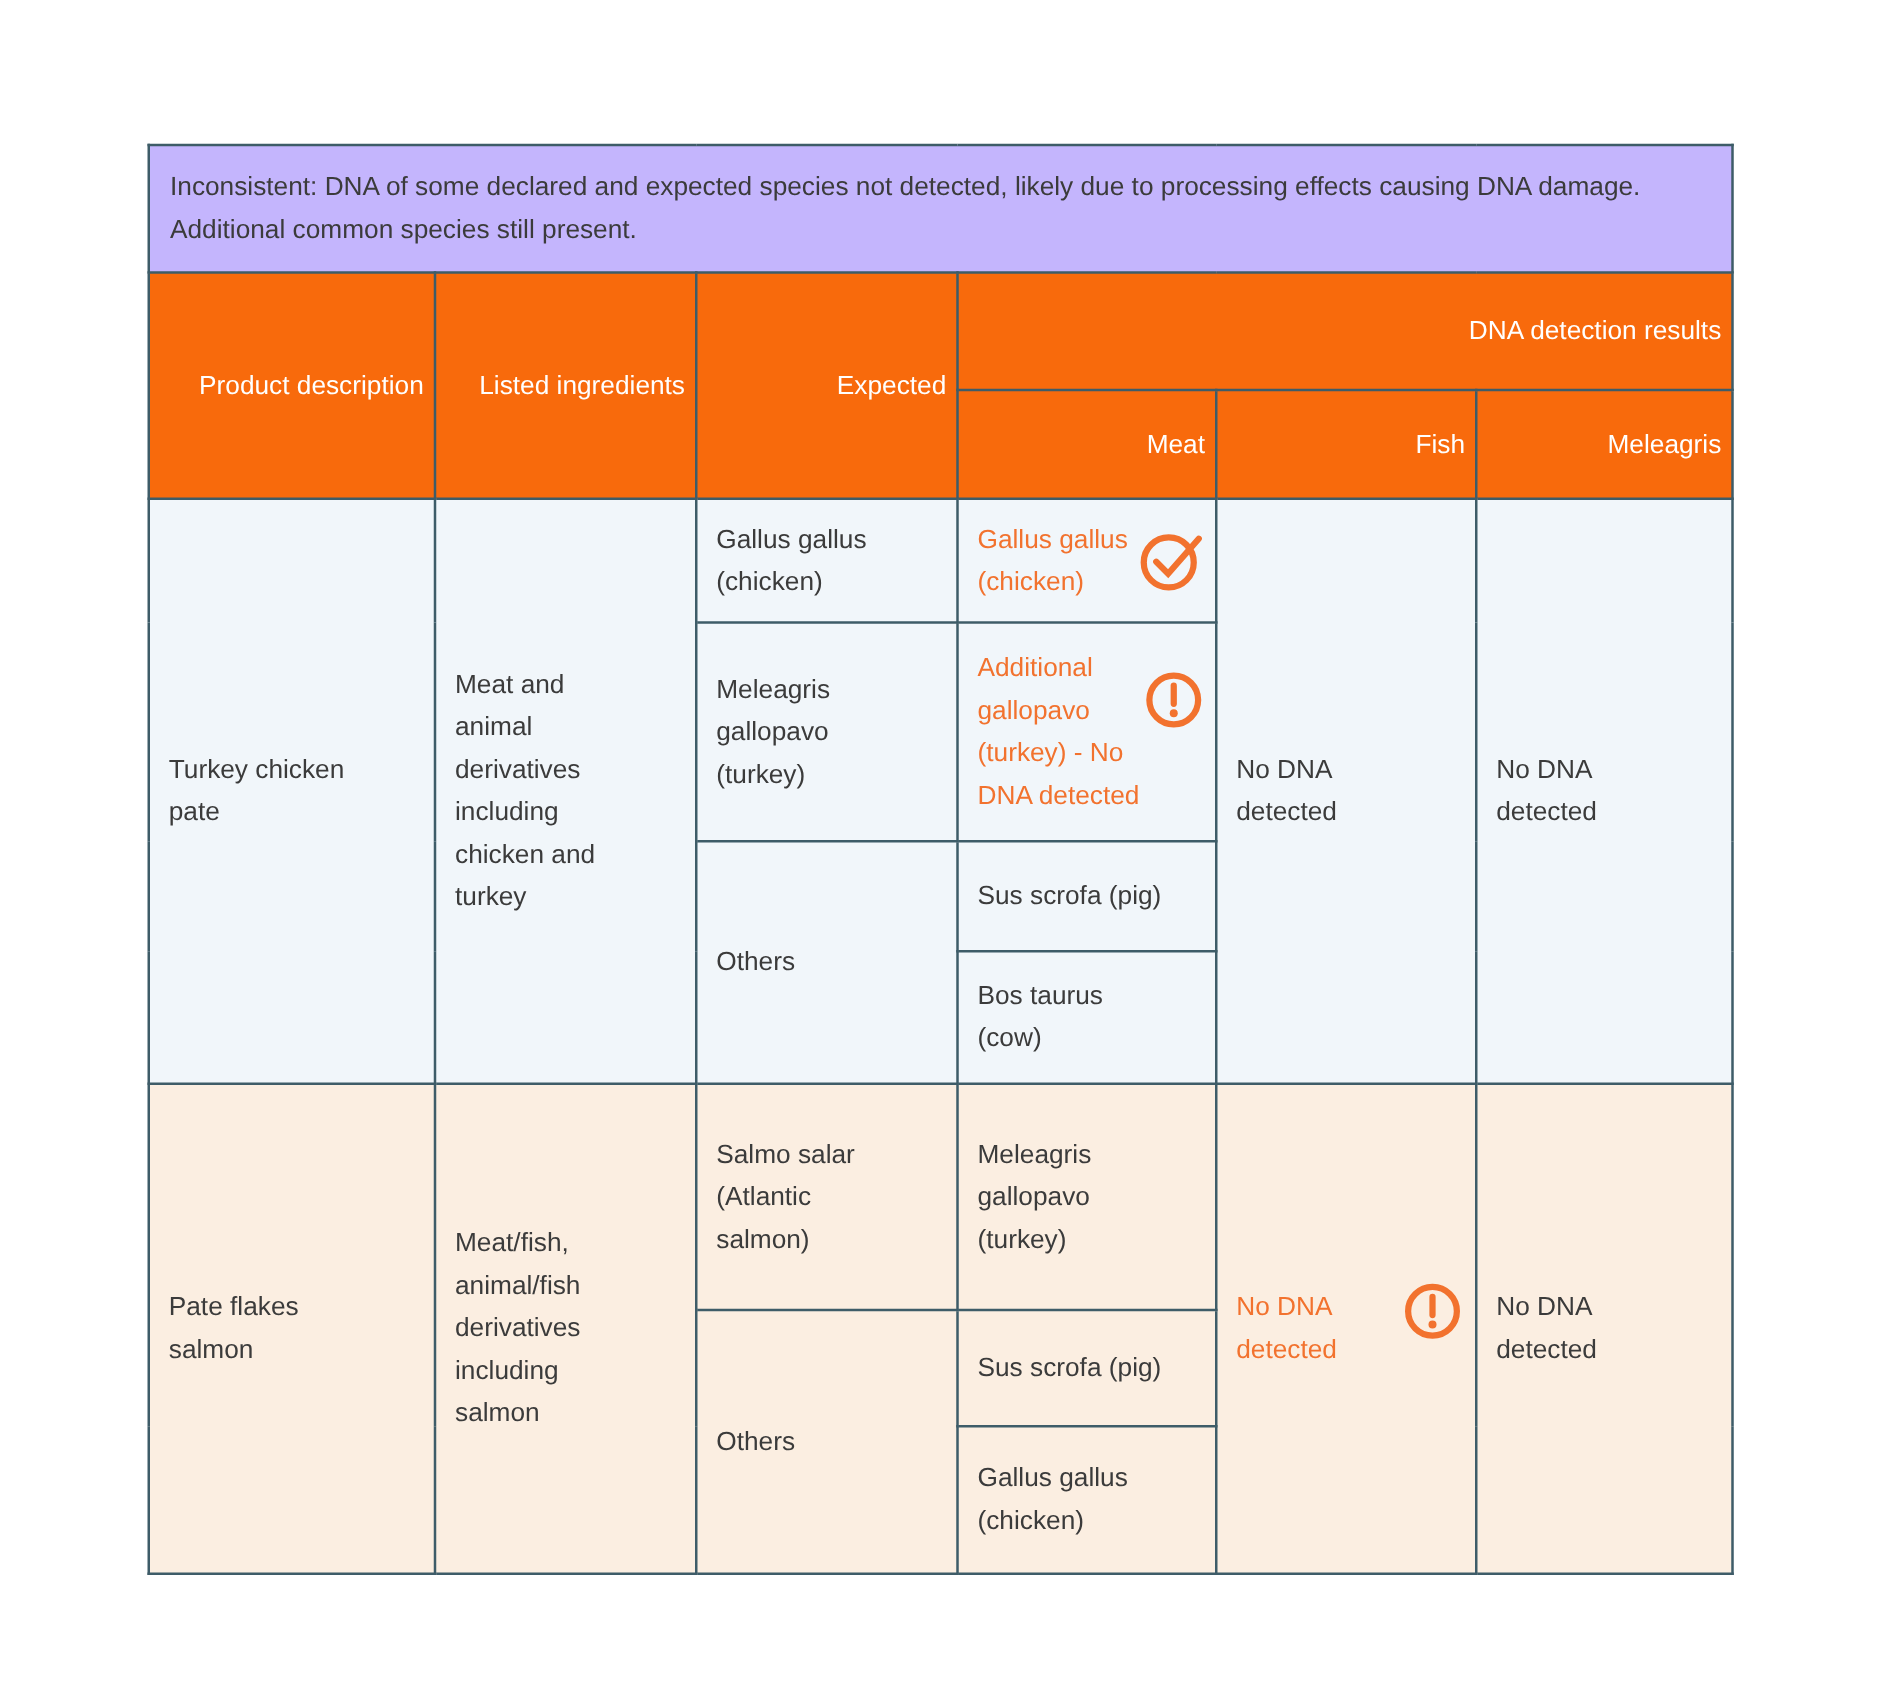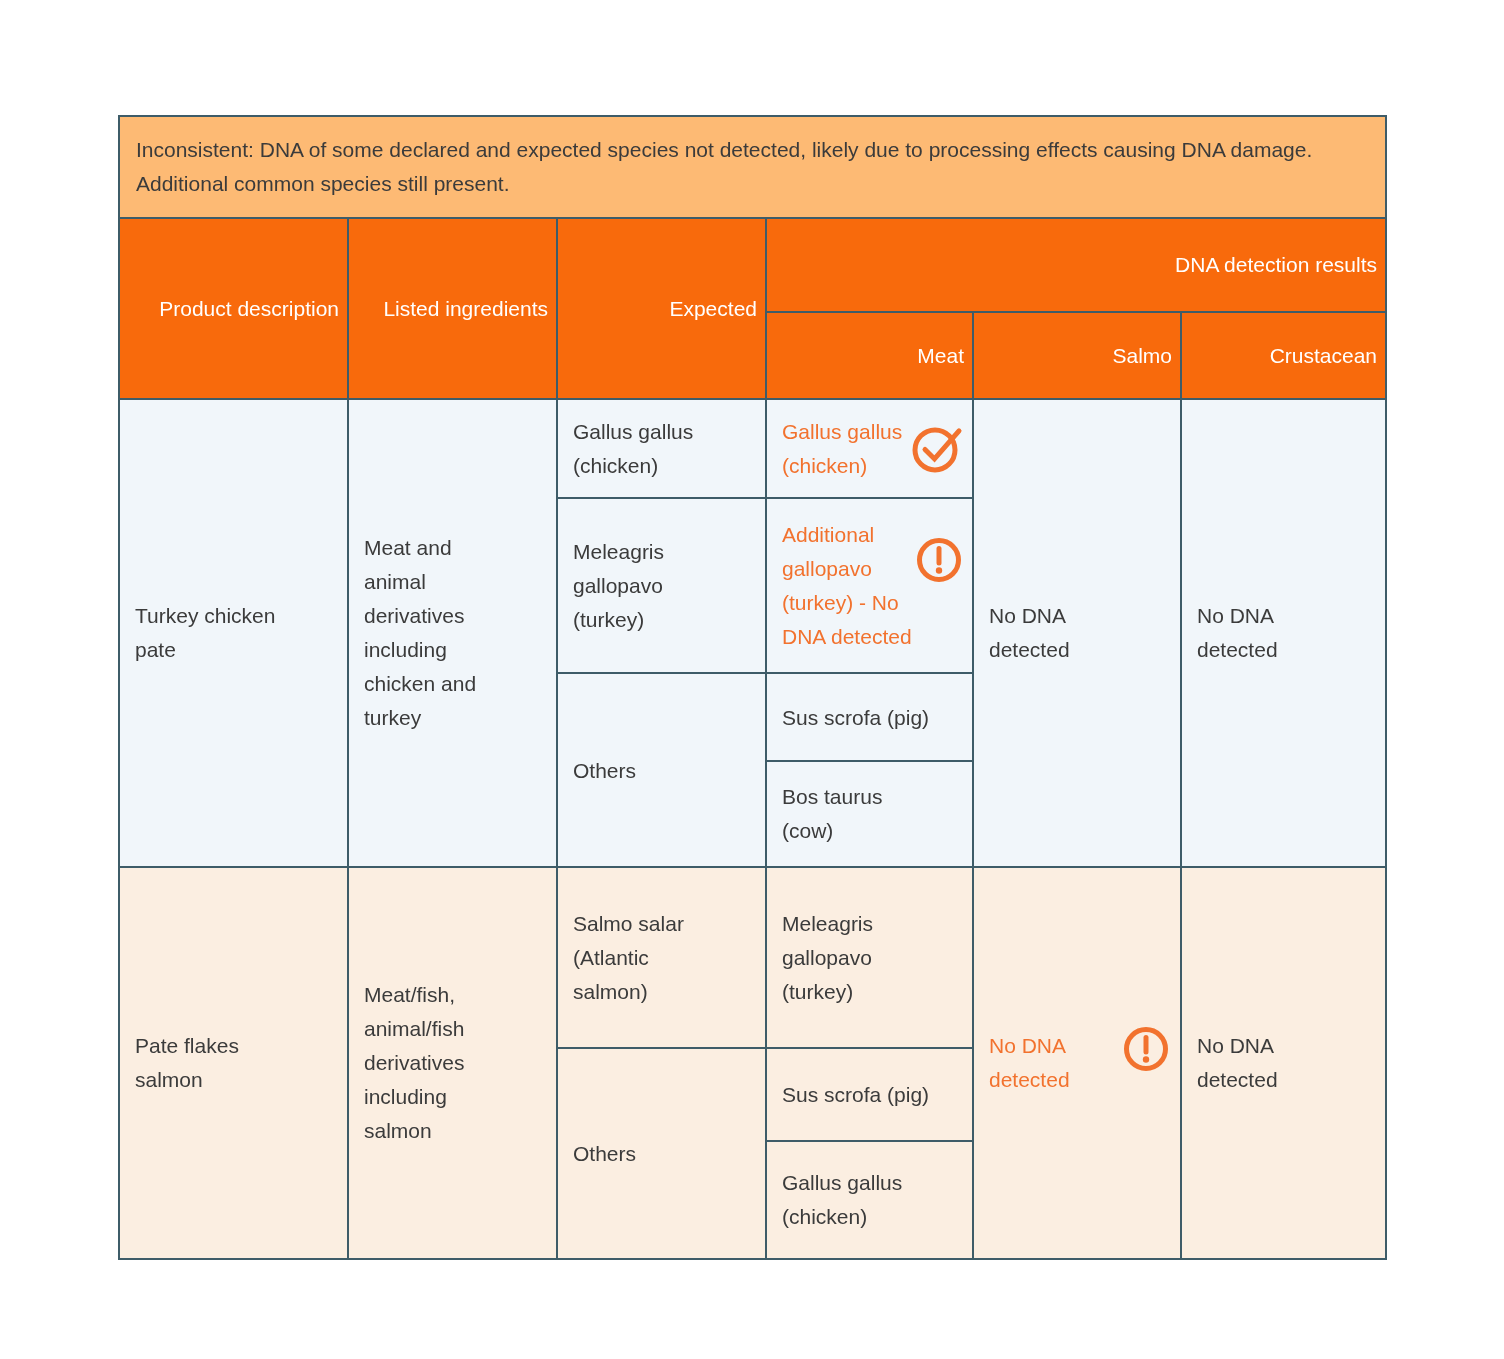--- a/index.html
+++ b/index.html
@@ -26,21 +26,21 @@
     table-layout:fixed;
   }
   table.dna td, table.dna th{
     border:2px solid var(--border-c);
     vertical-align:middle;
     font-size:21px;
     line-height:34px;
     font-weight:400;
   }
   td.banner{
-    background:#fdba74;
+    background:#c4b5fd;
     color:var(--text);
     font-size:22px;
     line-height:37px;
     padding:10px 16px;
   }
   .mwBanner{display:block;max-width:1180px;}
   th.head{
     background:var(--brand);
     color:var(--header-text);
     text-align:right;
@@ -105,24 +105,24 @@
       </th>
       <th class="head" colspan="3">
         <span class="txt">DNA detection results</span>
       </th>
     </tr>
     <tr style="height:87px;">
       <th class="head">
         <span class="txt">Meat</span>
       </th>
       <th class="head">
-        <span class="txt">Salmo</span>
+        <span class="txt">Fish</span>
       </th>
       <th class="head">
-        <span class="txt">Crustacean</span>
+        <span class="txt">Meleagris</span>
       </th>
     </tr>
 
     <tr class="r1" style="height:99px;">
       <td class="cell" rowspan="4">
         <span class="txt mw170">Turkey chicken pate</span>
       </td>
       <td class="cell" rowspan="4">
         <span class="txt mw130">Meat and animal derivatives including chicken and turkey</span>
       </td>

